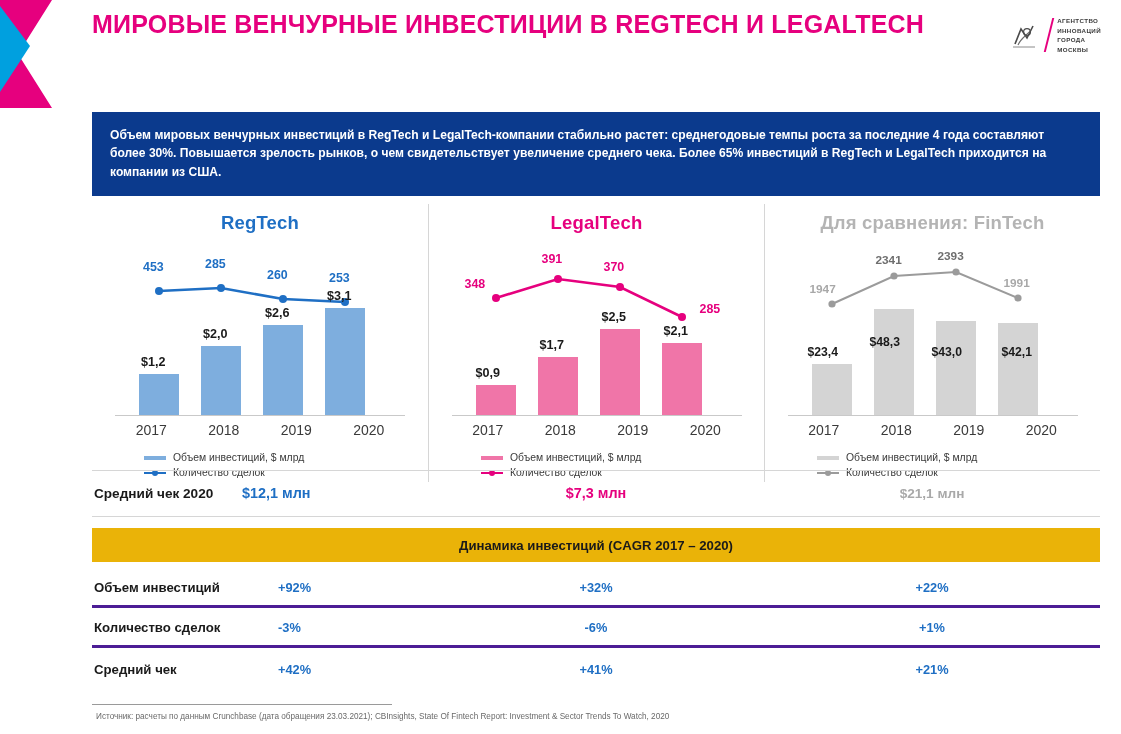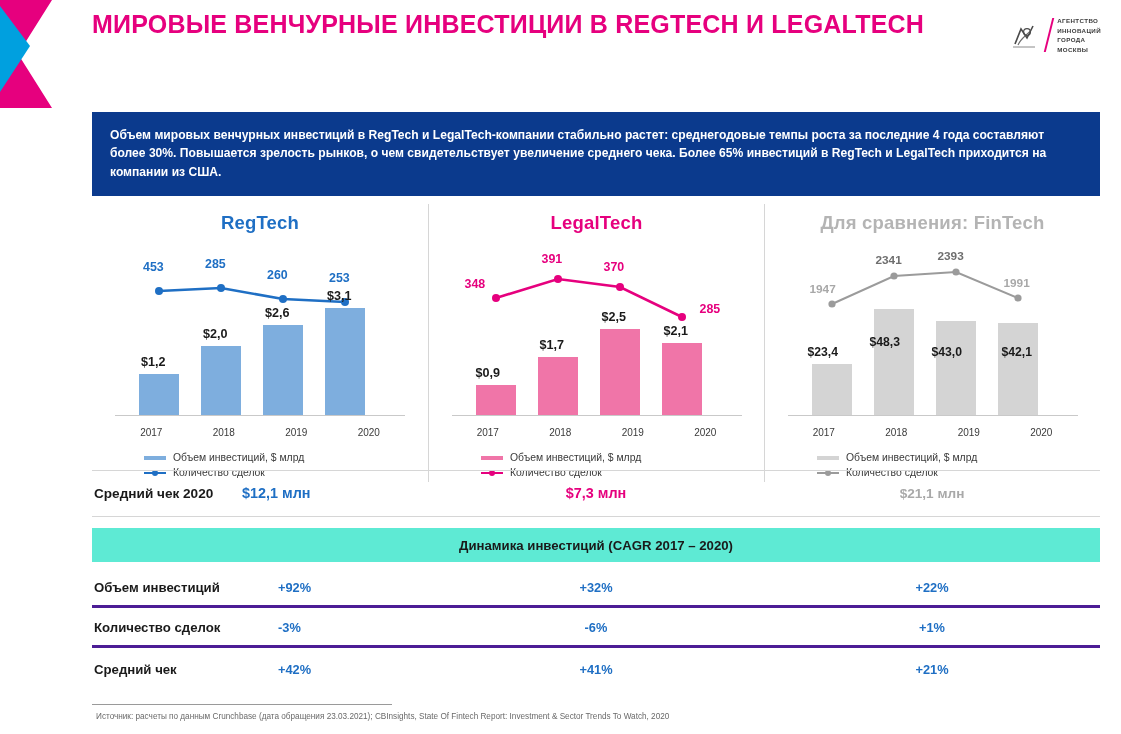--- a/index.html
+++ b/index.html
@@ -110,21 +110,21 @@
   }
   .xlabels {
     position: absolute;
     left: 0; bottom: 4px;
     width: 100%;
     display: flex;
   }
   .xlabels span {
     flex: 1;
     text-align: center;
-    font-size: 10px;
+    font-size: 14px;
     color: #3a3a3a;
   }
 
   
   .legend {
     margin: 10px 0 0 0;
     padding-left: 52px;
     font-size: 10.4px;
     color: #3a3a3a;
   }
@@ -188,21 +188,21 @@
     width: 336px; text-align: center;
     font-size: 13.6px; font-weight: bold; color: #a9a9a9;
   }
 
   
   .band {
     position: absolute;
     left: 92px; top: 528px;
     width: 1008px;
     height: 34px;
-    background: #5eead4;
+    background: #eab308;
     display: flex;
     align-items: center;
     justify-content: center;
     font-size: 13.2px;
     font-weight: bold;
     color: #1a1a1a;
   }
 
   
   .drow {

